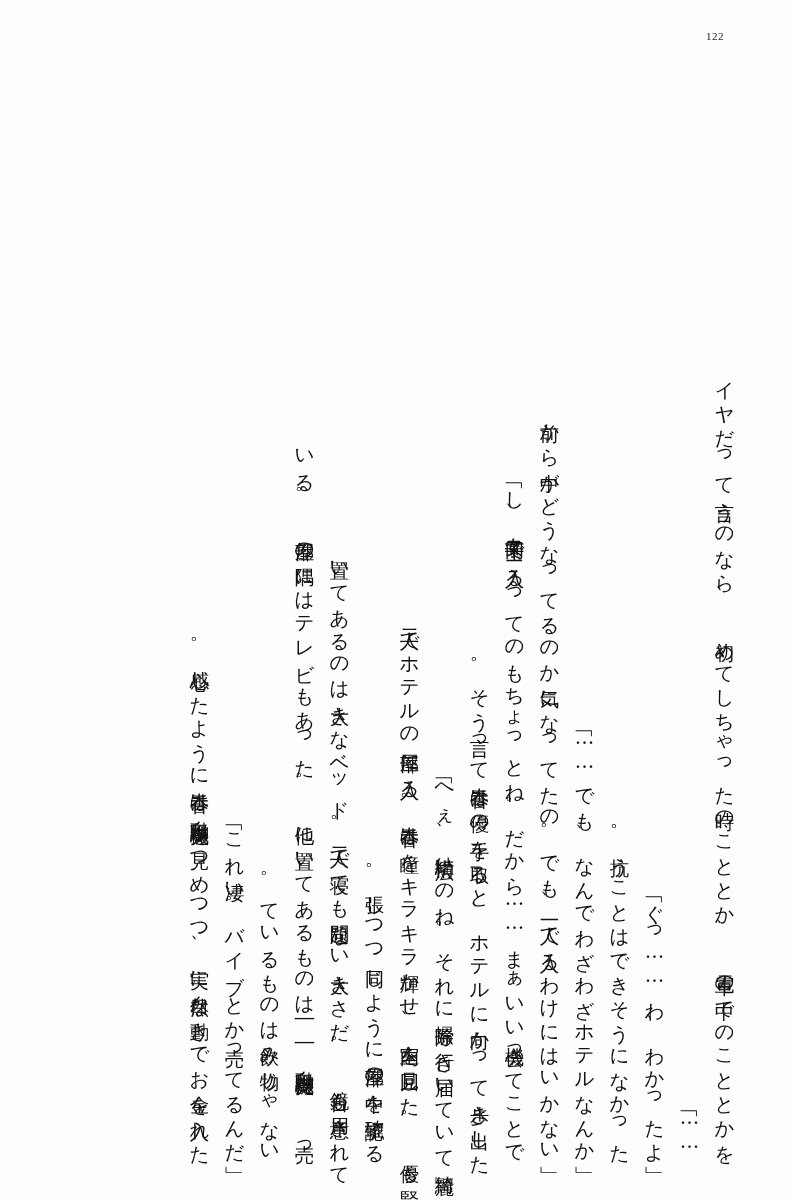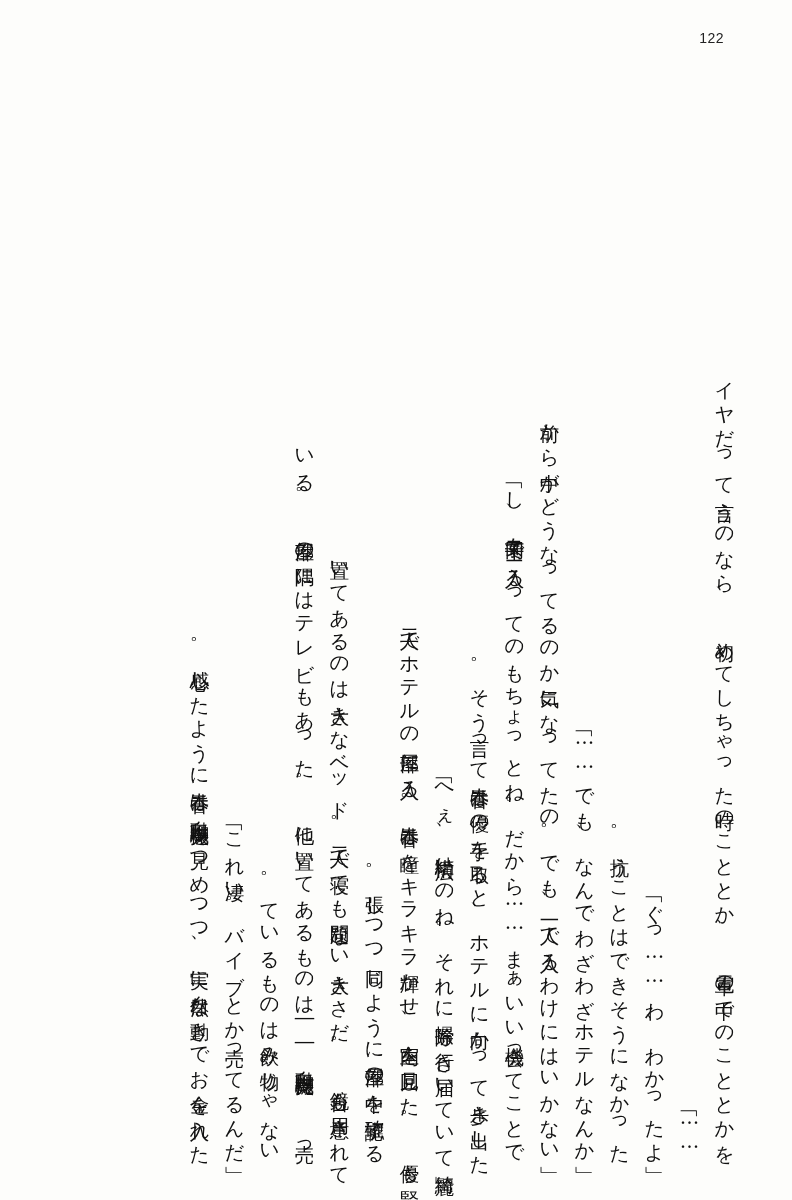--- a/index.html
+++ b/index.html
@@ -18,24 +18,24 @@
   .page {
     position: absolute;
     inset: 0;
     background: #fdfdfb;
   }
   
   .page-number {
     position: absolute;
     top: 30px;
     right: 68px;
-    font-size: 14px;
+    font-size: 11px;
     letter-spacing: 0.5px;
     color: #222;
-    font-family: Liberation Sans, sans-serif;
+    font-family: Liberation Serif, serif;
   }
   
   .text-block {
     position: absolute;
     top: 100px;
     right: 58px;
     width: 690px;
     height: 1060px;
     display: flex;
     flex-direction: row;

